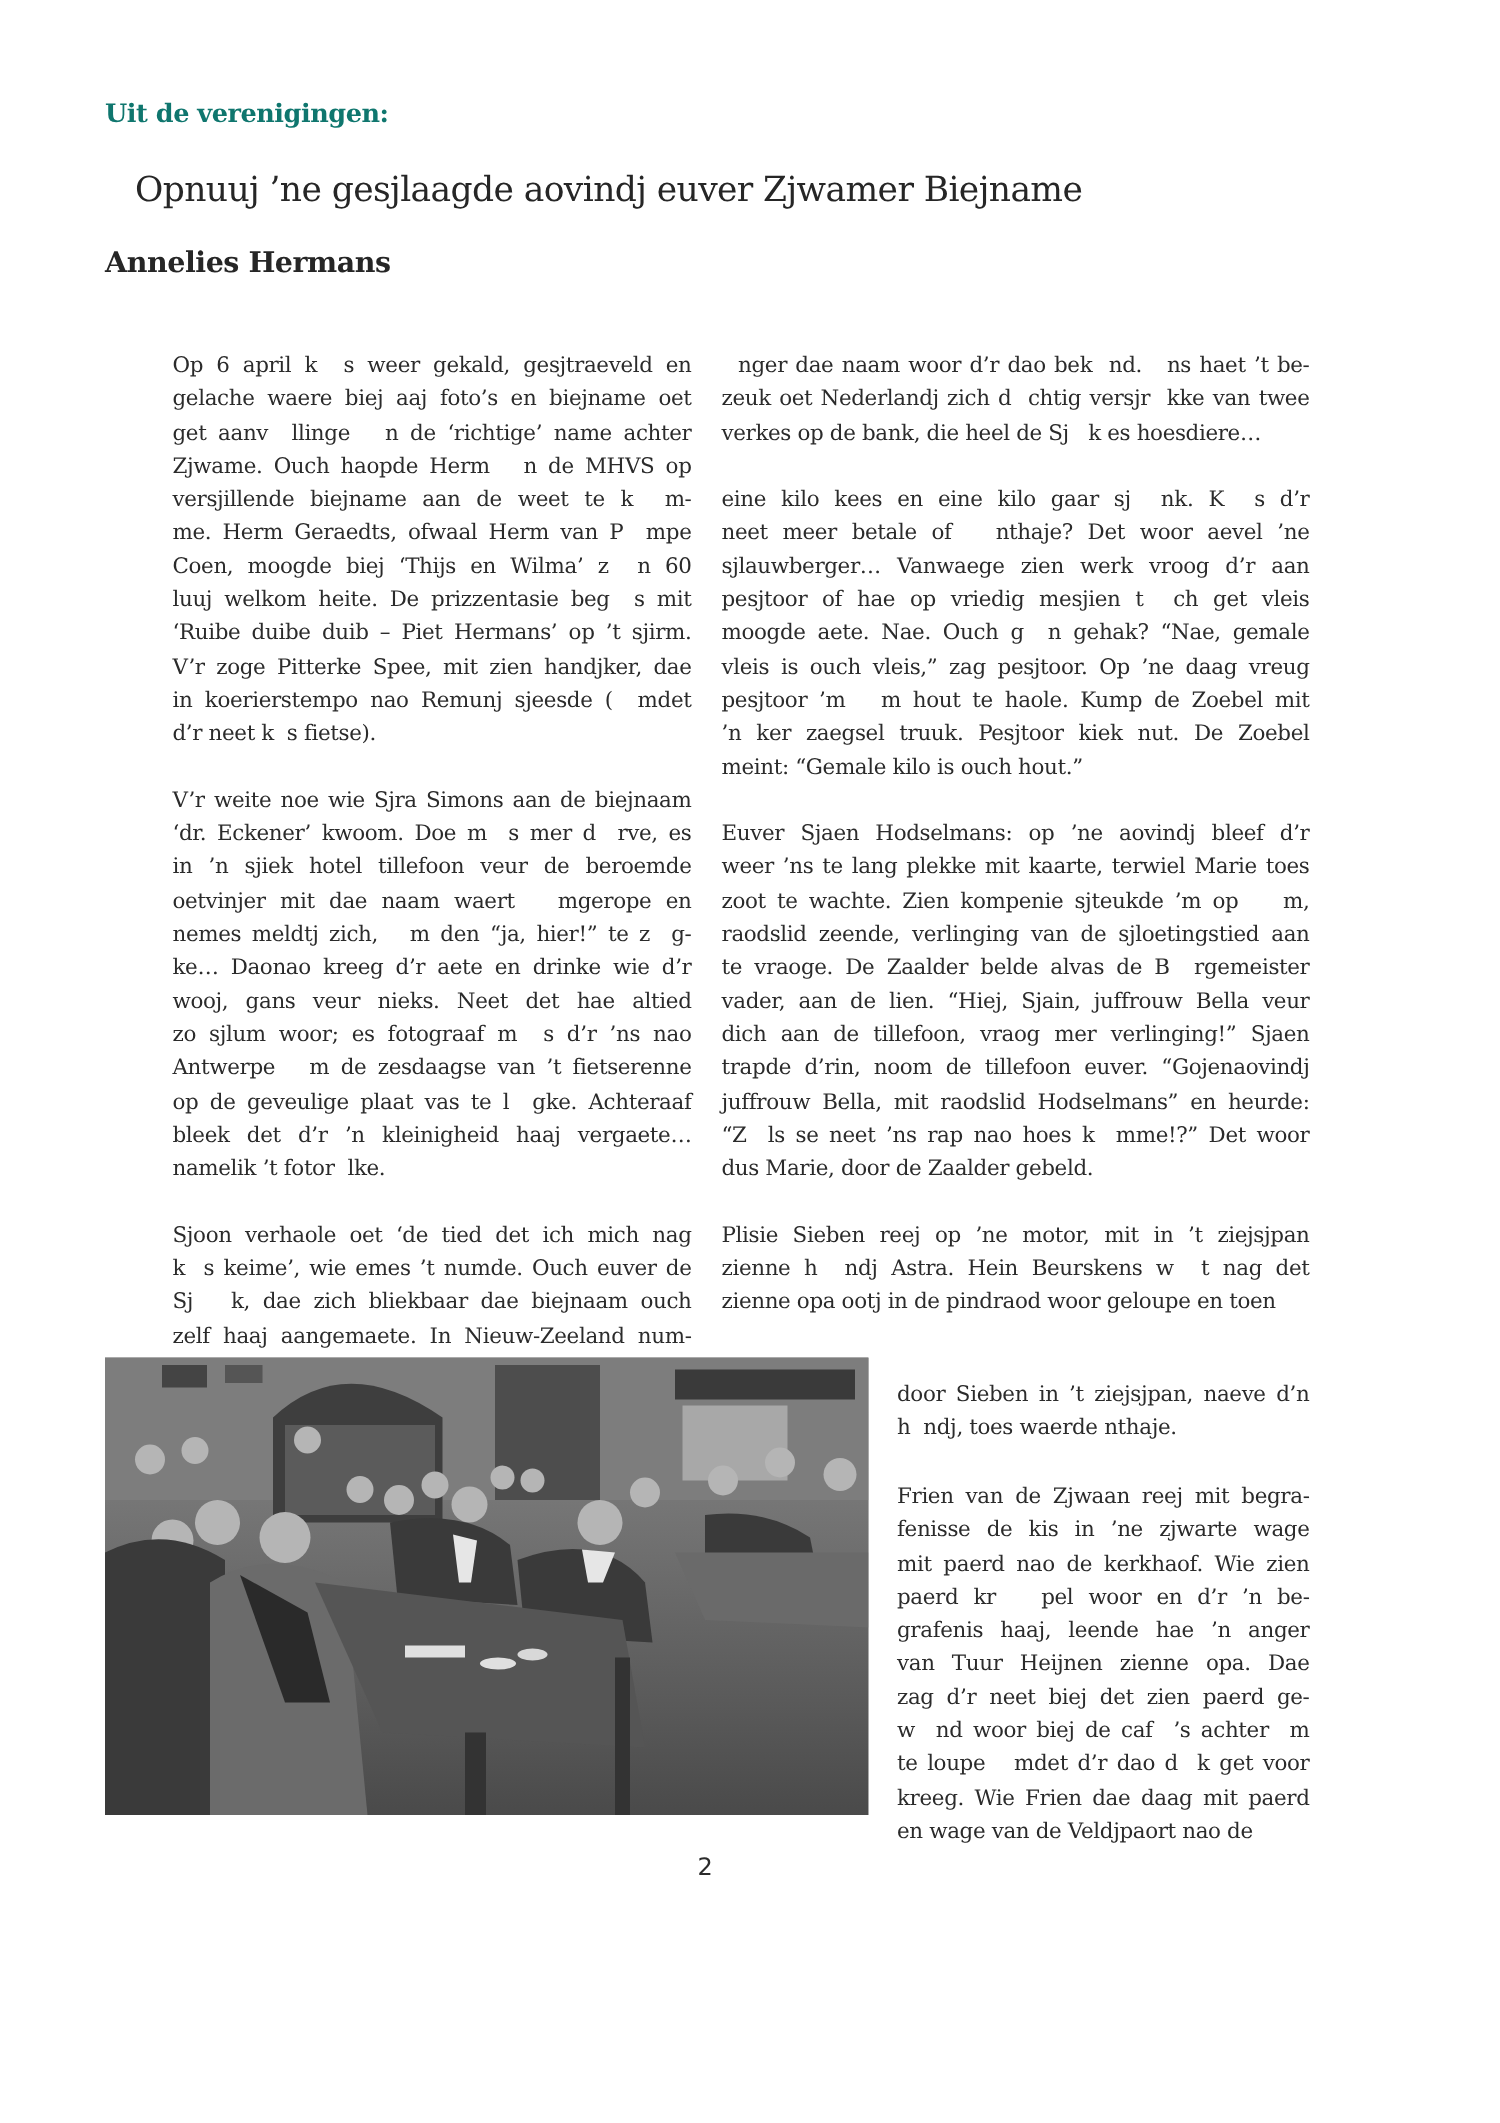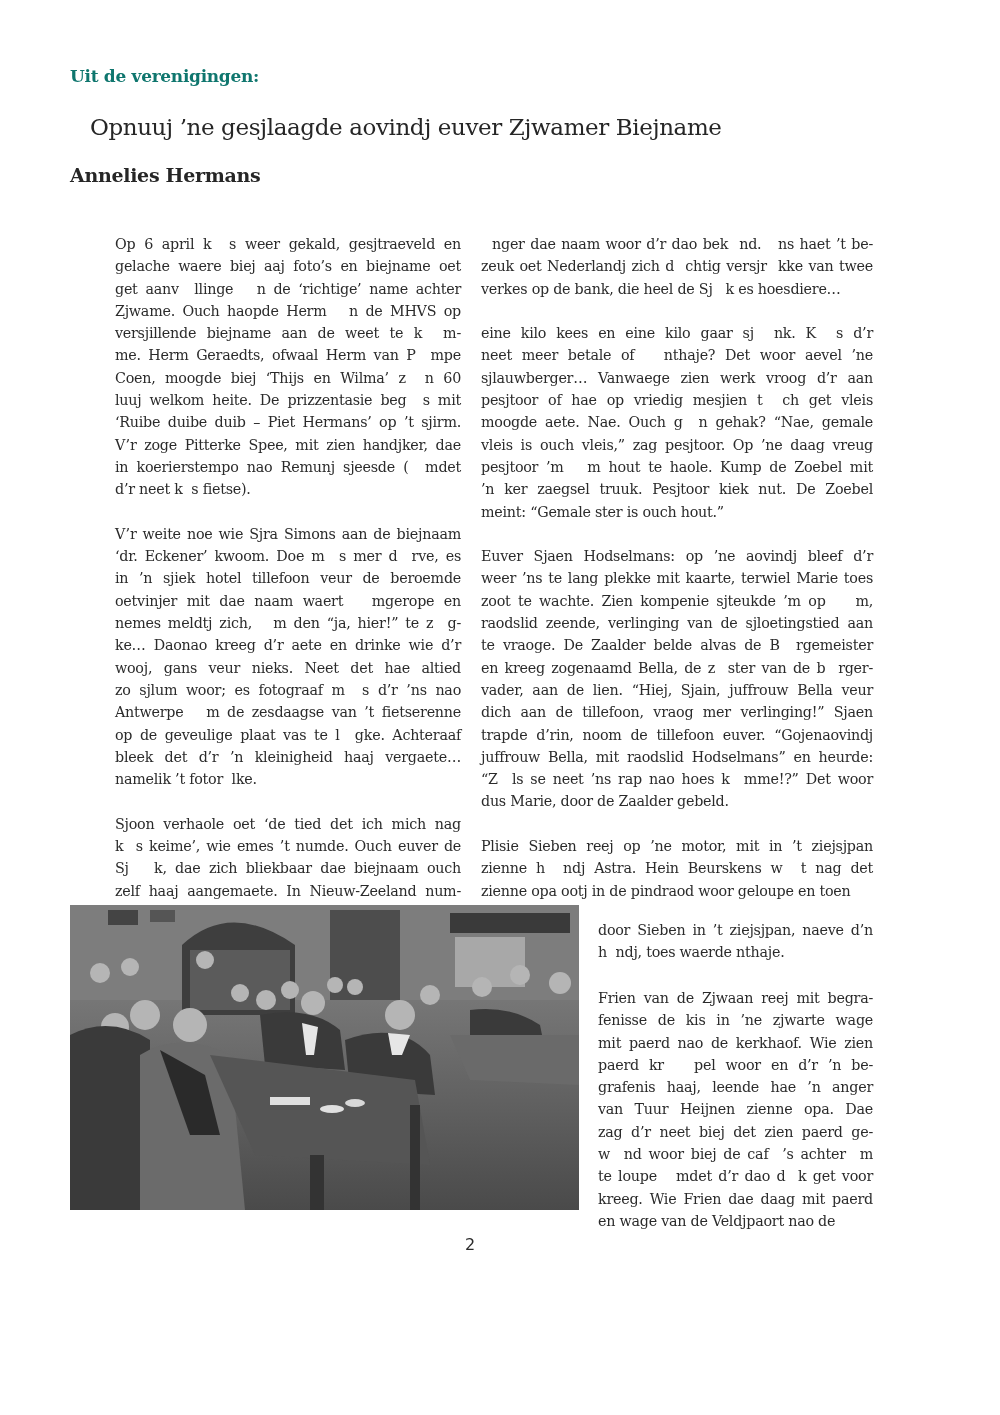--- a/index.html
+++ b/index.html
@@ -95,29 +95,28 @@
     </p>
     <p>
       <span class="line">eine kilo kees en eine kilo gaar sj  nk. K  s d’r</span>
       <span class="line">neet meer betale of   nthaje? Det woor aevel ’ne</span>
       <span class="line">sjlauwberger… Vanwaege zien werk vroog d’r aan</span>
       <span class="line">pesjtoor of hae op vriedig mesjien t  ch get vleis</span>
       <span class="line">moogde aete. Nae. Ouch g  n gehak? “Nae, gemale</span>
       <span class="line">vleis is ouch vleis,” zag pesjtoor. Op ’ne daag vreug</span>
       <span class="line">pesjtoor ’m   m hout te haole. Kump de Zoebel mit</span>
       <span class="line">’n ker zaegsel truuk. Pesjtoor kiek nut. De Zoebel</span>
-      <span class="line last">meint: “Gemale ster is ouch hout.”</span>
+      <span class="line last">meint: “Gemale kilo is ouch hout.”</span>
     </p>
     <p>
       <span class="line">Euver Sjaen Hodselmans: op ’ne aovindj bleef d’r</span>
       <span class="line">weer ’ns te lang plekke mit kaarte, terwiel Marie toes</span>
       <span class="line">zoot te wachte. Zien kompenie sjteukde ’m op    m,</span>
       <span class="line">raodslid zeende, verlinging van de sjloetingstied aan</span>
       <span class="line">te vraoge. De Zaalder belde alvas de B  rgemeister</span>
-      <span class="line">en kreeg zogenaamd Bella, de z  ster van de b  rger-</span>
       <span class="line">vader, aan de lien. “Hiej, Sjain, juffrouw Bella veur</span>
       <span class="line">dich aan de tillefoon, vraog mer verlinging!” Sjaen</span>
       <span class="line">trapde d’rin, noom de tillefoon euver. “Gojenaovindj</span>
       <span class="line">juffrouw Bella, mit raodslid Hodselmans” en heurde:</span>
       <span class="line">“Z  ls se neet ’ns rap nao hoes k  mme!?” Det woor</span>
       <span class="line last">dus Marie, door de Zaalder gebeld.</span>
     </p>
     <p>
       <span class="line">Plisie Sieben reej op ’ne motor, mit in ’t ziejsjpan</span>
       <span class="line">zienne h  ndj Astra. Hein Beurskens w  t nag det</span>

